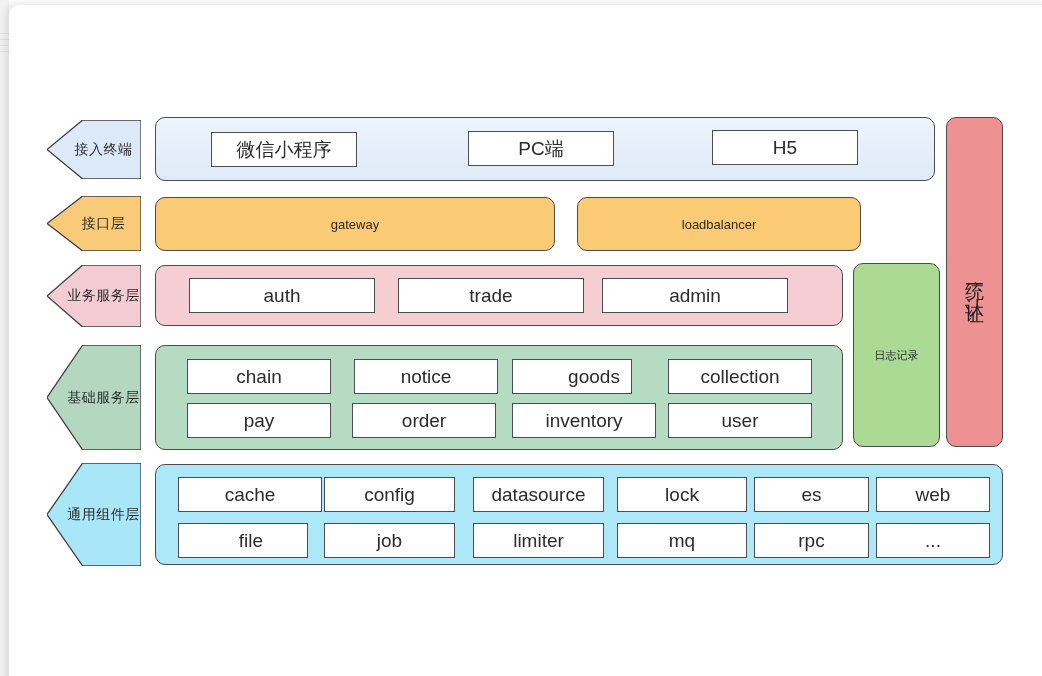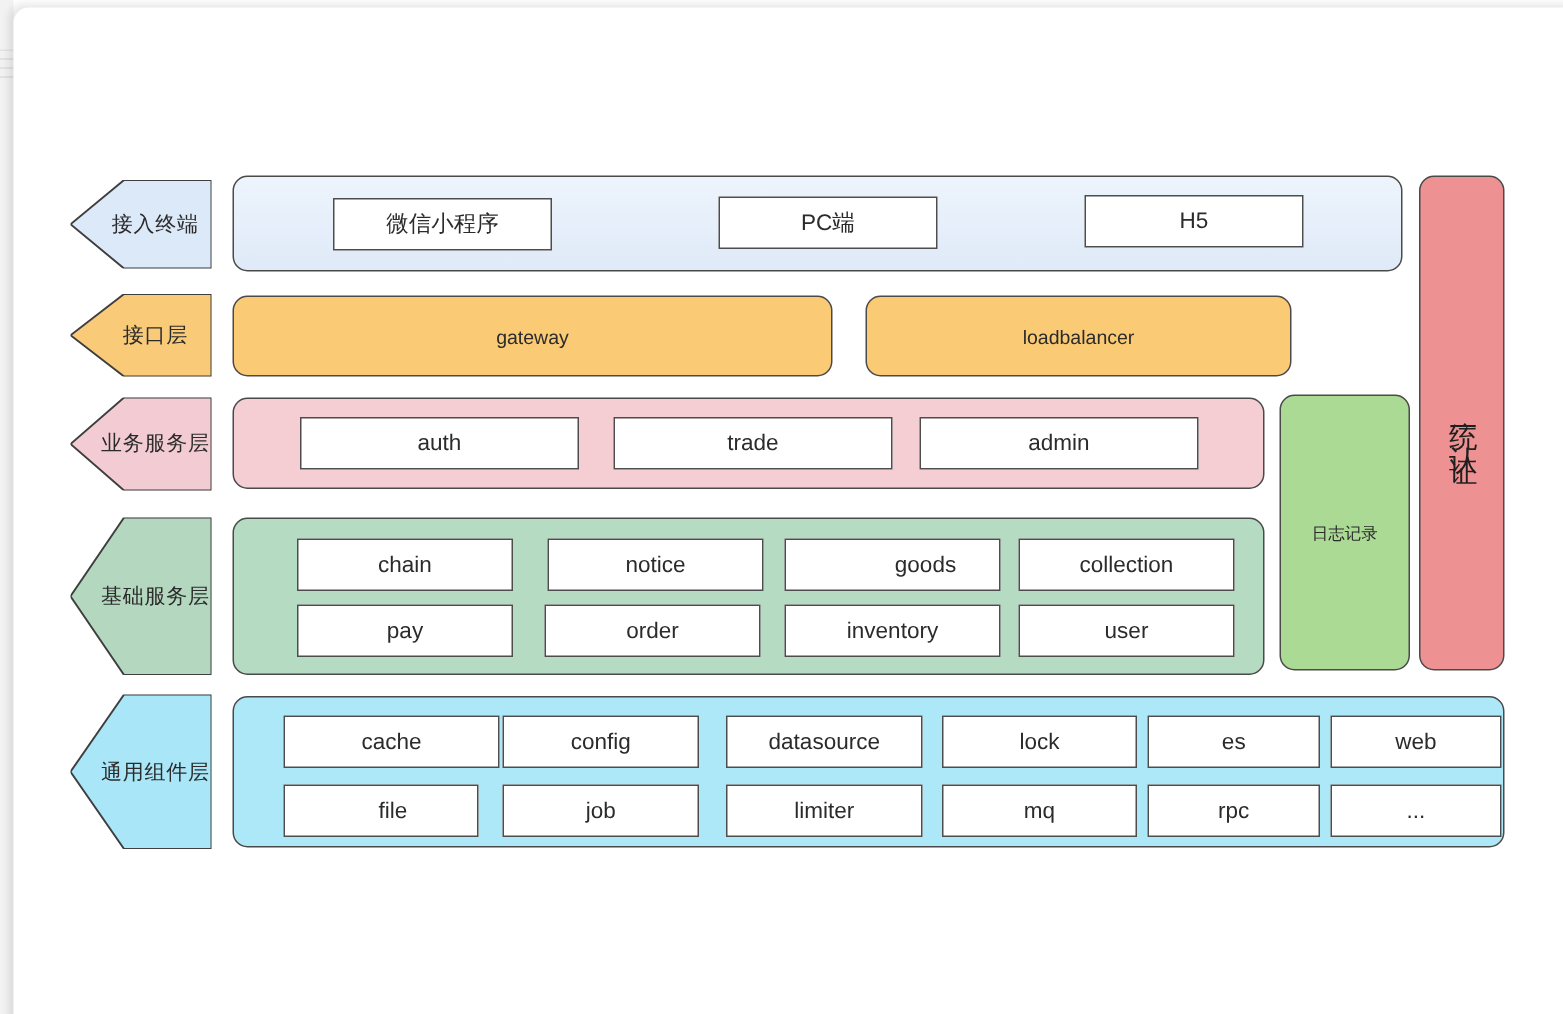--- a/index.html
+++ b/index.html
@@ -46,21 +46,21 @@
   .side{position:absolute;border:1.3px solid #4a4a4a;border-radius:10px;box-sizing:border-box;
     display:flex;align-items:center;justify-content:center;font-size:11px;}
   .s-log{left:853px;top:263px;width:87px;height:184px;background:#abda95;}
   .s-auth{left:946px;top:117px;width:57px;height:330px;background:#ee9192;
     writing-mode:vertical-rl;text-orientation:upright;letter-spacing:8px;
     font-size:19px;color:#1f1f1f;}
 
   
   .node{position:absolute;height:35px;background:#ffffff;border:1px solid #4d4d4d;
     box-sizing:border-box;display:flex;align-items:center;justify-content:center;
-    font-size:15px;color:#2b2b2b;margin-left:11px;}
+    font-size:19px;color:#2b2b2b;}
 </style>
 </head>
 <body>
 
 <div class="gutter"></div>
 <div class="gutter-lines"></div>
 <div class="page"></div>
 
 <div class="diagram">
 
@@ -106,21 +106,21 @@
 
   <div class="container c-business">
     <div class="node" style="left:33px;top:12px;width:186px;">auth</div>
     <div class="node" style="left:242px;top:12px;width:186px;">trade</div>
     <div class="node" style="left:446px;top:12px;width:186px;">admin</div>
   </div>
 
   <div class="container c-base">
     <div class="node" style="left:31px;top:13px;width:144px;">chain</div>
     <div class="node" style="left:198px;top:13px;width:144px;">notice</div>
-    <div class="node" style="left:356px;top:13px;width:144px;padding-left:44px;">goods</div>
+    <div class="node" style="left:356px;top:13px;width:120px;padding-left:44px;">goods</div>
     <div class="node" style="left:512px;top:13px;width:144px;">collection</div>
     <div class="node" style="left:31px;top:57px;width:144px;">pay</div>
     <div class="node" style="left:196px;top:57px;width:144px;">order</div>
     <div class="node" style="left:356px;top:57px;width:144px;">inventory</div>
     <div class="node" style="left:512px;top:57px;width:144px;">user</div>
   </div>
 
   <div class="container c-common">
     <div class="node" style="left:22px;top:12px;width:144px;">cache</div>
     <div class="node" style="left:168px;top:12px;width:131px;">config</div>

